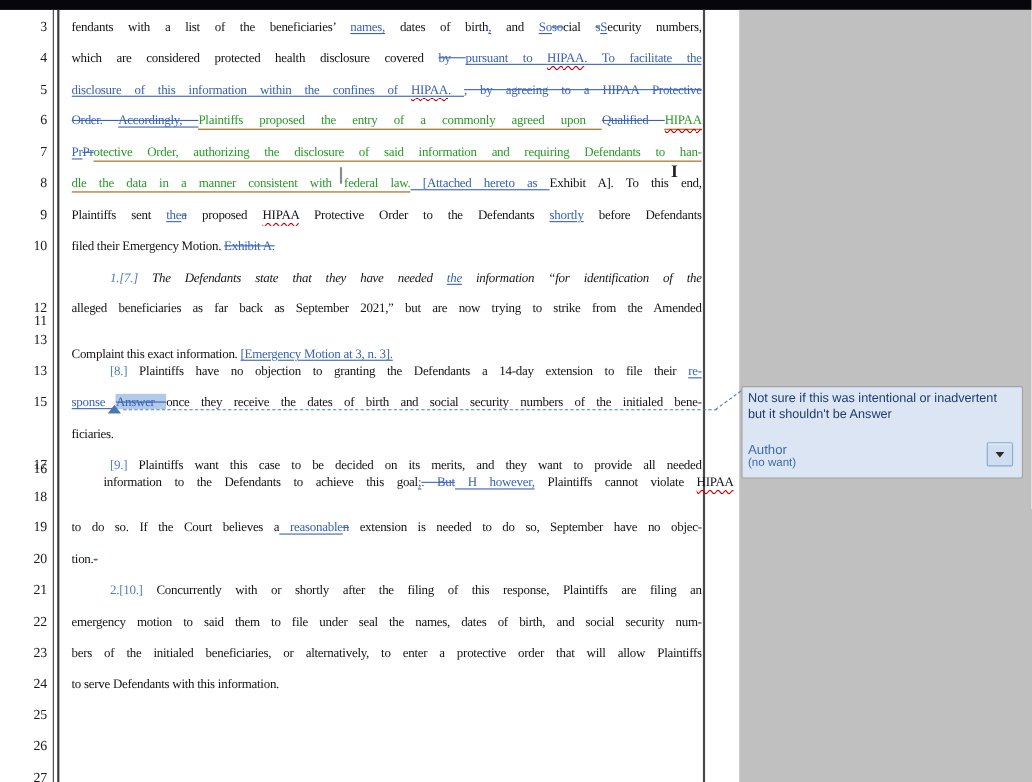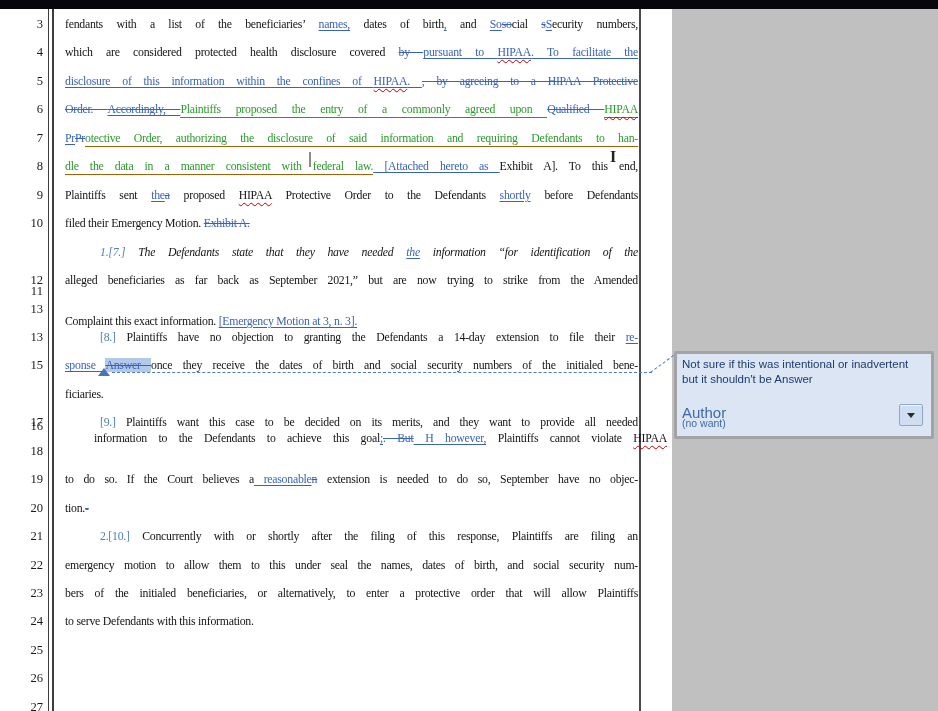--- a/index.html
+++ b/index.html
@@ -36,24 +36,24 @@
               border-bottom:8px solid #4a74b8;}
   .dash-h{position:absolute;left:112px;top:372px;width:540px;height:0;
           border-top:1.6px dashed #4b7cc4;}
   .dash-d{position:absolute;left:650px;top:372px;width:34px;height:0;
           border-top:1.6px dashed #4b7cc4;transform:rotate(-36deg);transform-origin:0 0;}
   .caret{position:absolute;left:309px;top:152px;width:2px;height:15px;background:#8a8a8a;}
   .ibeam{position:absolute;left:610px;top:149px;font-family:"Liberation Serif",serif;
          font-size:16px;font-weight:600;color:#222;line-height:16px;}
 
   .balloon{position:absolute;left:674px;top:351px;width:254px;height:82px;background:#dbe5f3;
-           border:3px solid #a3a3a3;border-radius:2px;font-family:"Liberation Sans",sans-serif;}
+           border:1px solid #a3a3a3;border-radius:2px;font-family:"Liberation Sans",sans-serif;}
   .balloon .ctext{position:absolute;left:5px;top:3px;width:242px;font-size:11.5px;line-height:1.3;
                   color:#1e3c6e;}
-  .balloon .cauthor{position:absolute;left:5px;top:50px;font-size:15px;color:#3f6ca6;}
+  .balloon .cauthor{position:absolute;left:5px;top:50px;font-size:12px;color:#3f6ca6;}
   .balloon .cdate{position:absolute;left:5px;top:63px;font-size:10.5px;color:#3f6ca6;}
   .balloon .cdrop{position:absolute;right:8px;top:50px;width:22px;height:20px;background:#cfdef0;
                   border:1px solid #8fa8c6;border-radius:2px;box-shadow:inset 0 1px 0 #f0f6fc;
                   display:flex;align-items:center;justify-content:center;cursor:default;}
   .balloon .cdrop .tri{width:0;height:0;border-left:4px solid transparent;
                   border-right:4px solid transparent;border-top:5px solid #2b2b2b;}
 </style>
 </head>
 <body>
 
@@ -105,21 +105,21 @@
       <div class="dline" style="top: 268.05px;"><span class="seg-p">alleged beneficiaries as far back as September 2021,” but are now trying to strike from the Amended</span></div>
       <div class="dline end" style="top: 296.5px; margin-top: 12px;"><span class="seg-p">Complaint this exact information. </span><span class="seg-ins">[Emergency Motion at 3, n. 3].</span></div>
       <div class="dline ind" style="top: 324.95px;"><span class="seg-num">[8.]</span><span class="seg-p"> Plaintiffs have no objection to granting the Defendants a 14-day extension to file their </span><span class="seg-ins">re-</span></div>
       <div class="dline" style="top: 353.4px;"><span class="seg-ins">sponse </span><span class="seg-delhl">Answer </span><span class="seg-p">once they receive the dates of birth and social security numbers of the initialed bene-</span></div>
       <div class="dline end" style="top: 381.85px;"><span class="seg-p">ficiaries.</span></div>
       <div class="dline ind" style="top: 410.3px;"><span class="seg-num">[9.]</span><span class="seg-p"> Plaintiffs want this case to be decided on its merits, and they want to provide all needed</span></div>
       <div class="dline" style="top: 426px; margin-left: 29px;"><span class="seg-p">information to the Defendants to achieve this goal</span><span class="seg-ins">;</span><span class="seg-del">. But</span><span class="seg-ins"> H however,</span><span class="seg-p"> Plaintiffs cannot violate </span><span class="seg-p"><span class="squig">HIPAA</span></span></div>
       <div class="dline" style="top: 467.2px;"><span class="seg-p">to do so. If the Court believes a</span><span class="seg-ins"> reasonable</span><span class="seg-del">n</span><span class="seg-p"> extension is needed to do so, September have no objec-</span></div>
       <div class="dline end" style="top: 495.65px;"><span class="seg-p">tion.</span><span class="seg-del">-</span></div>
       <div class="dline ind" style="top: 524.1px;"><span class="seg-num">2.[10.]</span><span class="seg-p"> Concurrently with or shortly after the filing of this response, Plaintiffs are filing an</span></div>
-      <div class="dline" style="top: 552.55px;"><span class="seg-p">emergency motion to allow them to this under seal the names, dates of birth, and social security num-</span></div>
+      <div class="dline" style="top: 552.55px;"><span class="seg-p">emergency motion to said them to file under seal the names, dates of birth, and social security num-</span></div>
       <div class="dline" style="top: 581px;"><span class="seg-p">bers of the initialed beneficiaries, or alternatively, to enter a protective order that will allow Plaintiffs</span></div>
       <div class="dline end" style="top: 609.45px;"><span class="seg-p">to serve Defendants with this information.</span></div>
     </div>
 
   <div class="anchor-tri"></div>
   <div class="dash-h"></div>
   <div class="dash-d"></div>
   <div class="caret"></div>
   <div class="ibeam">I</div>
 

